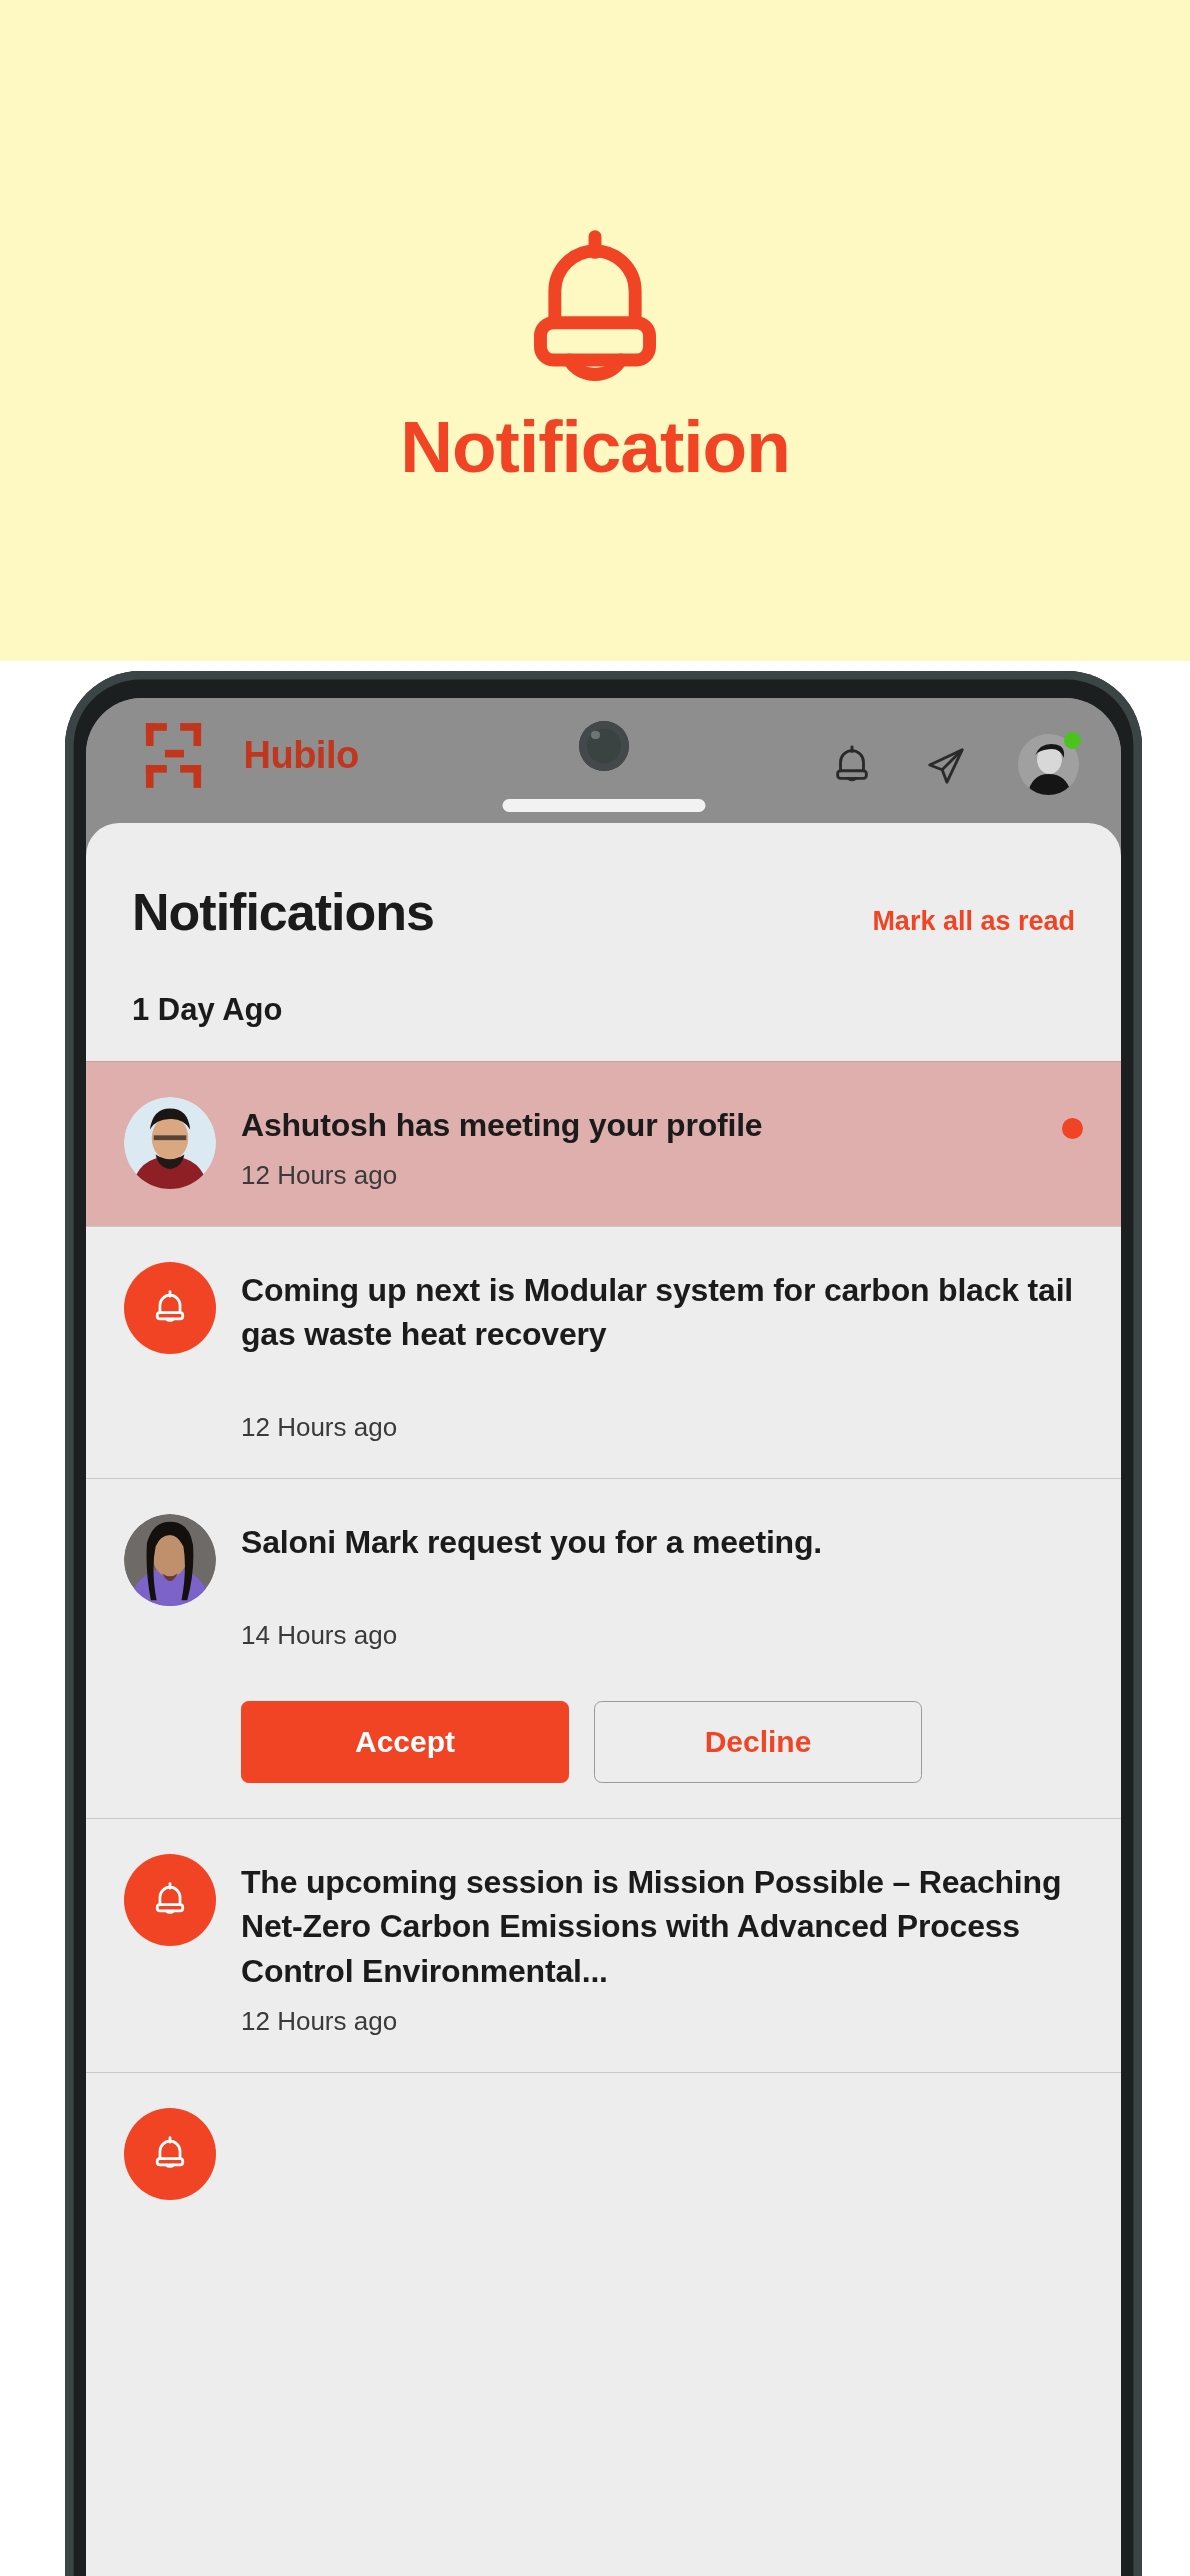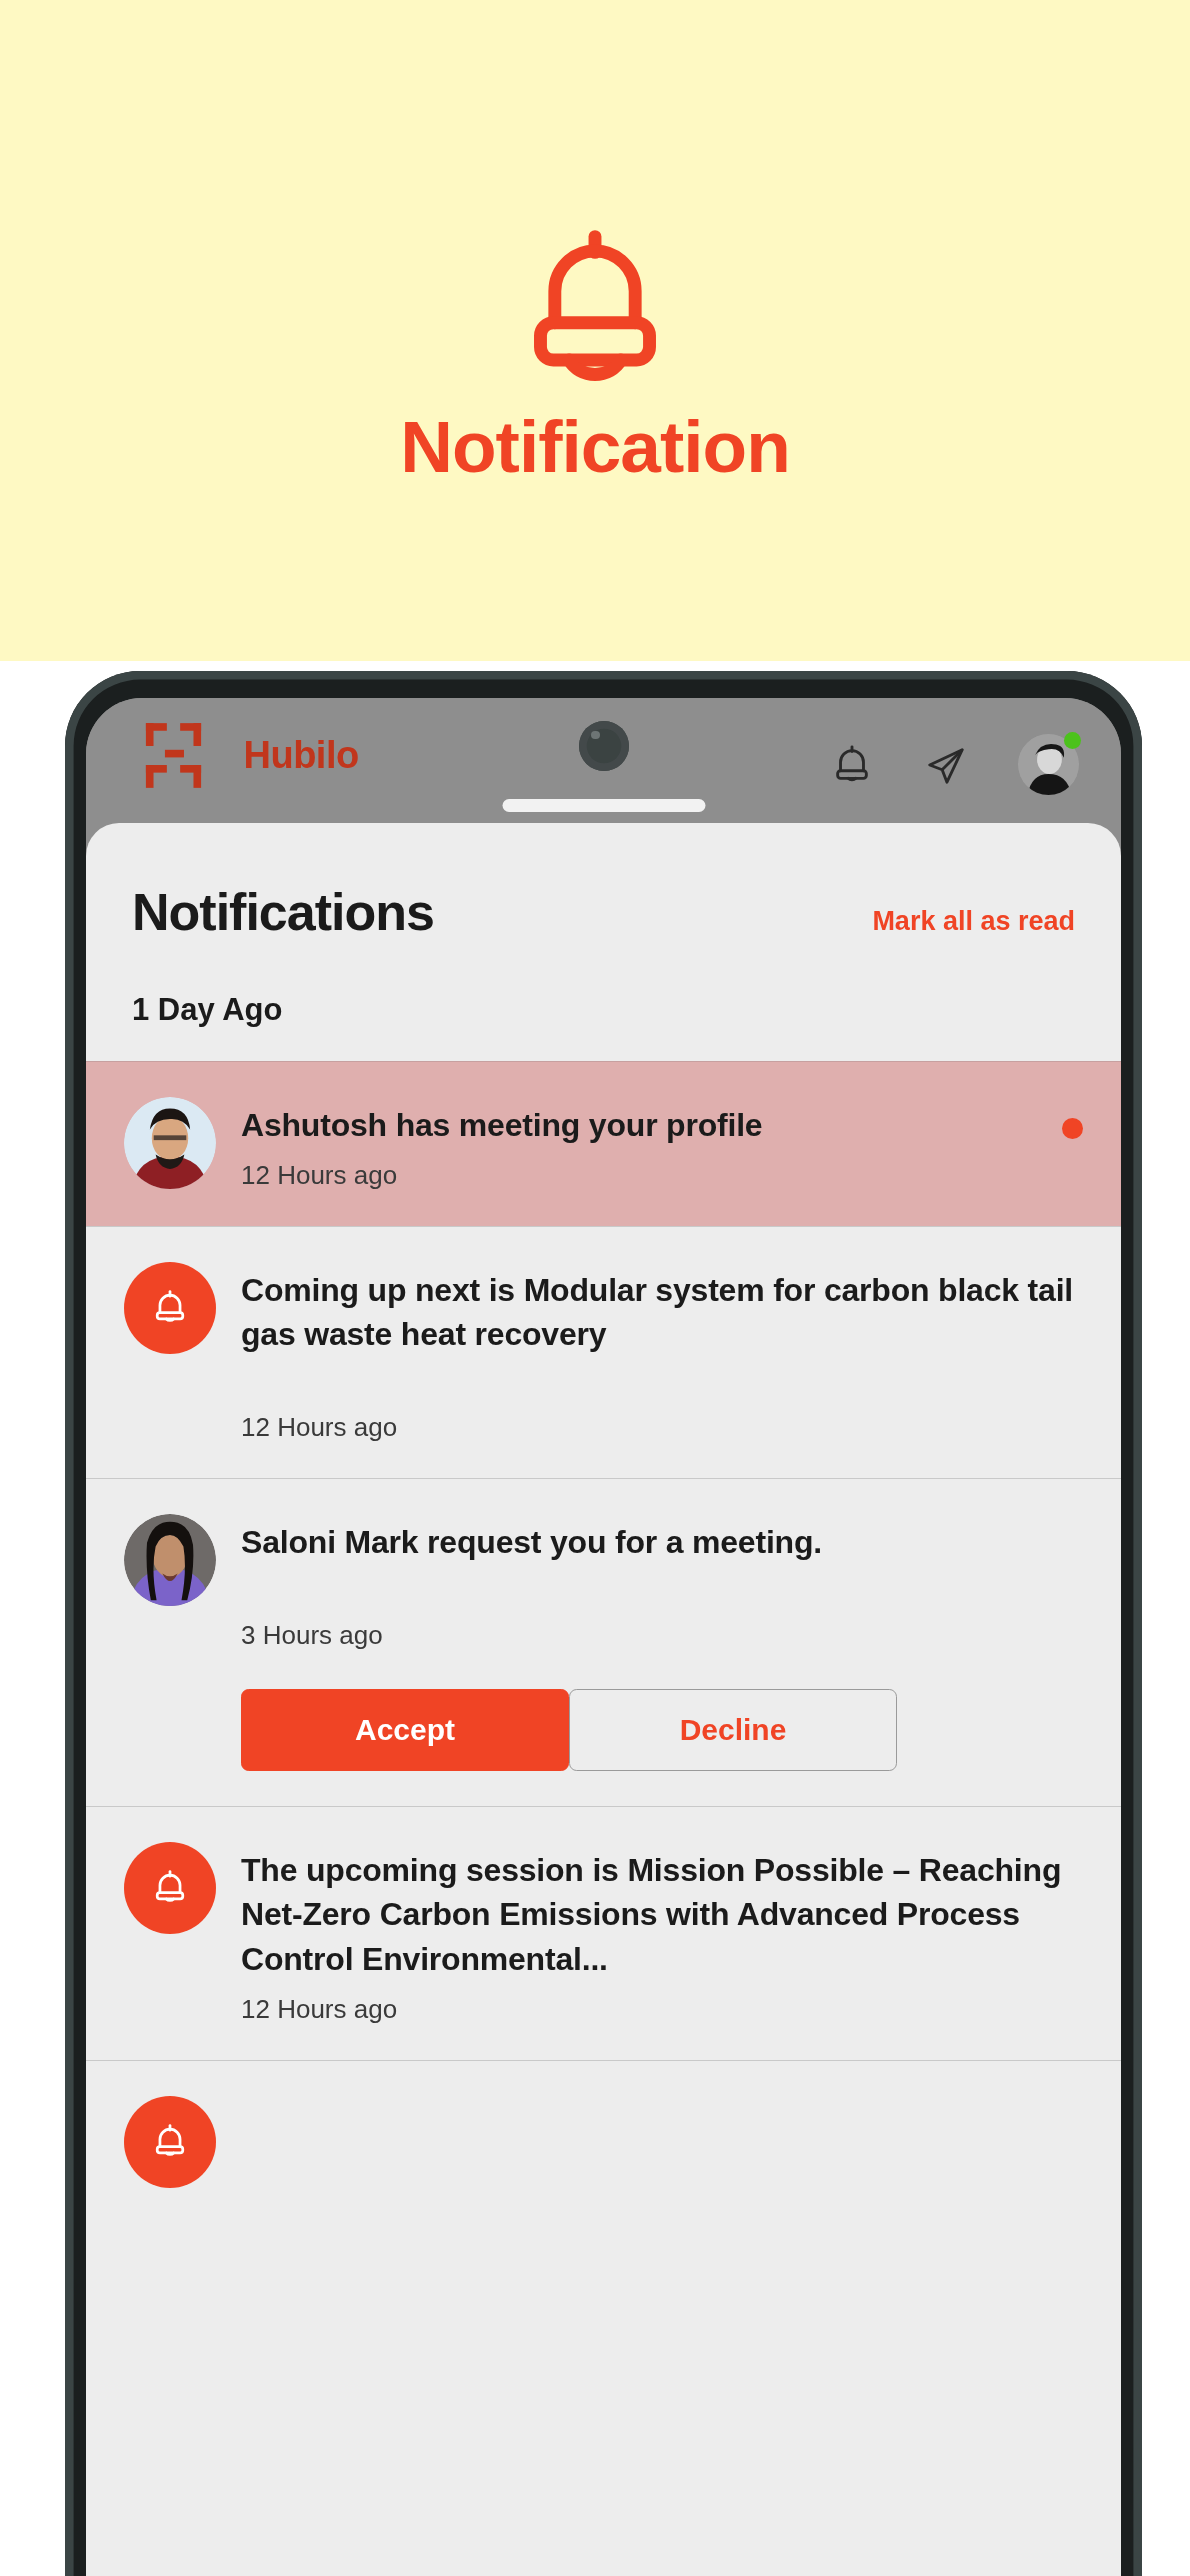--- a/index.html
+++ b/index.html
@@ -241,21 +241,22 @@
     flex: 0 0 auto;
     width: 21px;
     height: 21px;
     border-radius: 50%;
     background: #F04425;
     margin-top: 21px;
     margin-left: 17px;
   }
   .actions {
     display: flex;
-    margin-top: 38px;
+    gap: 25px;
+    margin-top: 50px;
   }
   .btn {
     font-size: 30px;
     font-weight: bold;
     border-radius: 7.7px;
     padding: 23px 9.6px;
     text-align: center;
     width: 328px;
     box-sizing: border-box;
   }
@@ -385,21 +386,21 @@
             <svg viewBox="0 0 96 96" class="face">
               <circle cx="48" cy="48" r="48" fill="#6e6a68"></circle>
               <path d="M6 96 Q10 58 48 56 Q86 58 90 96 Z" fill="#7b63c9"></path>
               <ellipse cx="48" cy="44" rx="18" ry="22" fill="#c08f6c"></ellipse>
               <path d="M24 30 Q30 8 48 8 Q68 8 72 32 Q74 60 66 90 L60 90 Q66 58 62 34 Q56 22 48 22 Q38 22 33 34 Q28 58 34 90 L28 90 Q22 58 24 30Z" fill="#14100e"></path>
               <path d="M40 62 Q48 68 56 62 Q52 70 48 70 Q44 70 40 62Z" fill="#6b3a30"></path>
             </svg>
           </div>
           <div class="notif-body">
             <div class="notif-text">Saloni Mark request you for a meeting.</div>
-            <div class="notif-time spaced">3 Hours ago</div>
+            <div class="notif-time spaced">14 Hours ago</div>
             <div class="actions">
               <div class="btn accept">Accept</div>
               <div class="btn decline">Decline</div>
             </div>
           </div>
         </div>
 
         <div class="notif">
           <div class="notif-avatar bell">
             <svg width="42" height="42" viewBox="0 0 46 46">

